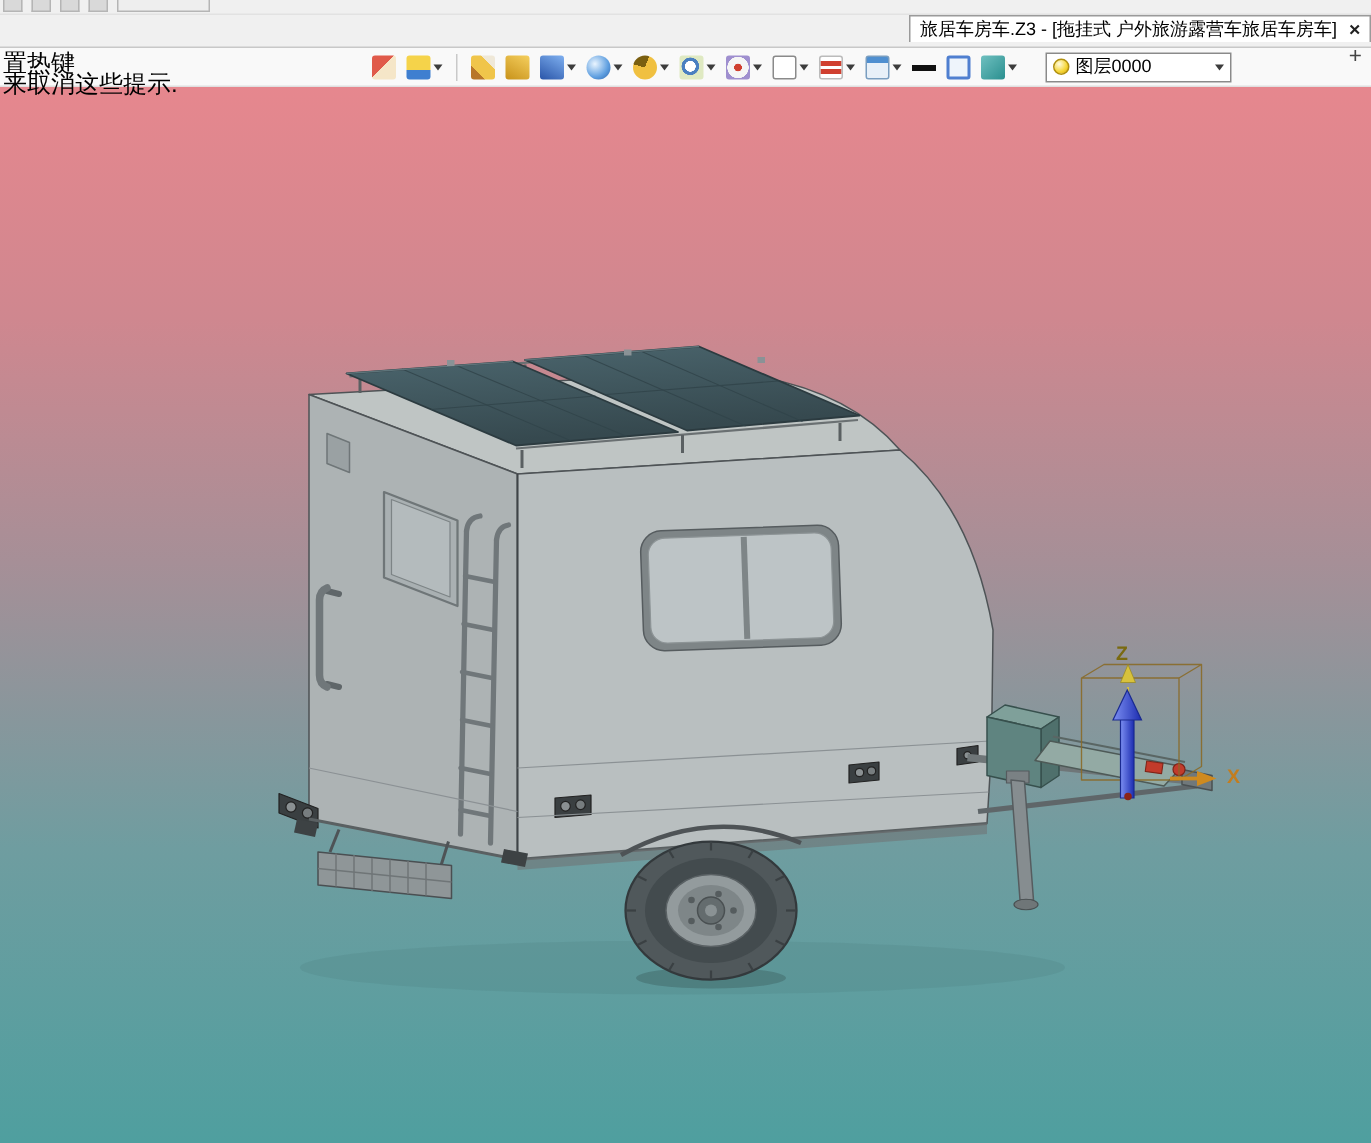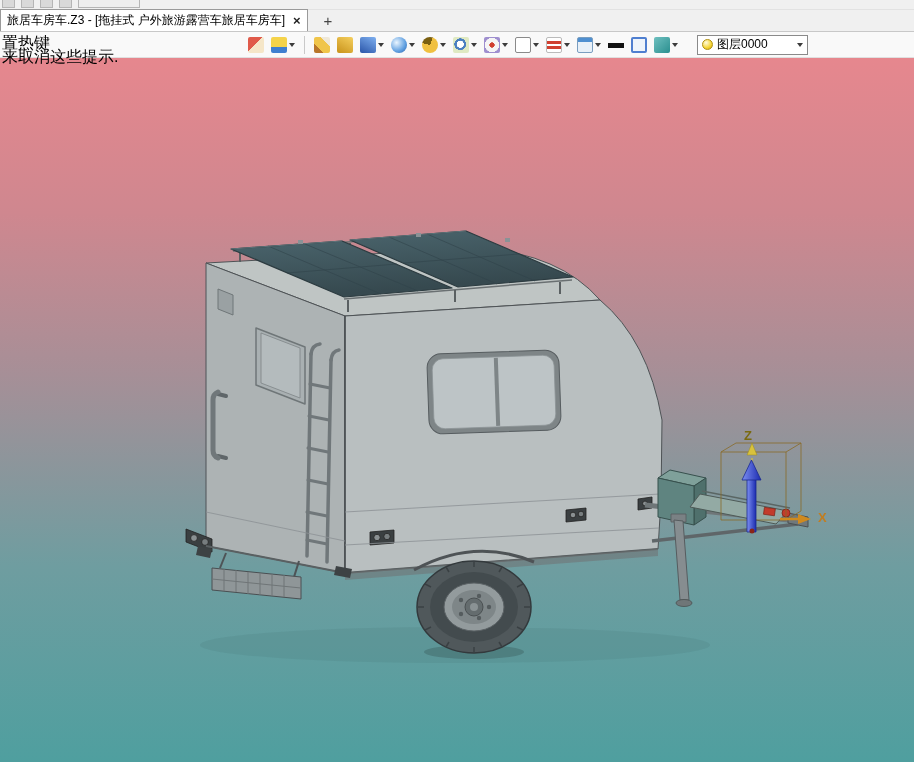--- a/index.html
+++ b/index.html
@@ -2,21 +2,21 @@
 <html><head>
 <meta charset="utf-8">
 <style>
   html,body{margin:0;padding:0;}
   body{width:914px;height:762px;overflow:hidden;font-family:"Liberation Sans","DejaVu Sans",sans-serif;background:#f0f0f0;position:relative;}
   
   .quickstrip{height:10px;background:#f0f0f0;display:flex;align-items:flex-start;gap:6px;padding-left:2px;border-bottom:1px solid #e2e2e2;box-sizing:border-box;}
   .qfrag{width:13px;height:8px;background:#d9d9d9;border:1px solid #b5b5b5;border-top:none;box-sizing:border-box;}
   .qfrag.wide{width:62px;background:#eee;}
   
-  .tabbar{height:22px;background:#f0f0f0;display:flex;align-items:flex-end;border-bottom:1px solid #c8c8c8;box-sizing:border-box;}
+  .tabbar{height:22px;background:#f0f0f0;display:flex;align-items:flex-end;border-bottom:1px solid #c8c8c8;box-sizing:border-box;flex-direction:column;}
   .doc-tab{height:21px;background:#fff;border:1px solid #9a9a9a;border-bottom:none;display:flex;align-items:center;padding:0 6px;font-size:12px;color:#000;gap:8px;}
   .tab-close{font-weight:bold;font-size:13px;color:#222;cursor:pointer;line-height:1;}
   .new-tab{margin-left:10px;font-size:15px;color:#444;padding:0 6px;line-height:20px;cursor:pointer;}
   
   .toolbar{height:26px;background:#f9f9f9;display:flex;align-items:center;box-sizing:border-box;border-bottom:1px solid #e0e0e0;}
   .tb-icons{display:flex;align-items:center;gap:3px;margin-left:246px;}
   .tbtn{display:flex;align-items:center;gap:2px;padding:1px 2px;border-radius:2px;cursor:pointer;}
   .gi{width:16px;height:16px;border-radius:2px;box-sizing:border-box;}
   .caret{width:0;height:0;border-left:3px solid transparent;border-right:3px solid transparent;border-top:4px solid #3c3c3c;}
   .sep{width:1px;height:18px;background:#c9c9c9;margin:0 4px;}
@@ -28,21 +28,21 @@
   .gi-globe{background:radial-gradient(circle at 35% 35%,#eaf5ff,#5f9fe0 60%,#2a5fa8);border-radius:50%;}
   .gi-pie{background:conic-gradient(from 20deg,#f0c040 0 265deg,#7a5f10 265deg);border-radius:50%;}
   .gi-zoom{background:radial-gradient(circle at 45% 45%,#ffffff 28%,#4a7fc0 30% 46%,#dfe9c2 48%);}
   .gi-target{background:radial-gradient(circle,#d04030 0 22%,#f5f5f5 24% 62%,#9f8fcf 64%);}
   .gi-plane{background:#ffffff;border:1px solid #8a8a8a;}
   .gi-dim{background:linear-gradient(0deg,#fff 0 18%,#d04030 18% 42%,#fff 42% 58%,#d04030 58% 82%,#fff 82%);border:1px solid #bbb;}
   .gi-table{background:linear-gradient(180deg,#4f8fd0 0 30%,#e8f0f8 30%);border:1px solid #7a9ec0;}
   .gi-lineblk{background:linear-gradient(180deg,rgba(0,0,0,0) 0 38%,#111 38% 66%,rgba(0,0,0,0) 66%);}
   .gi-bgbox{background:#eef4fb;border:2px solid #4f7fd0;}
   .gi-layers{background:linear-gradient(135deg,#6fc0c0,#2a8f8f);}
-  .layer-combo{display:flex;align-items:center;gap:4px;margin-left:14px;width:111px;height:20px;background:#fff;border:1px solid #8a8a8a;padding:0 4px;box-sizing:border-box;cursor:pointer;}
+  .layer-combo{display:flex;align-items:center;gap:4px;margin-left:14px;width:124px;height:20px;background:#fff;border:1px solid #8a8a8a;padding:0 4px;box-sizing:border-box;cursor:pointer;}
   .bulb{width:11px;height:11px;border-radius:50%;background:radial-gradient(circle at 35% 30%,#fffbe0,#f5d534 60%,#d0a010);border:1px solid #b09010;box-sizing:border-box;flex:none;}
   .layer-combo span.lbl{flex:1;font-size:12px;color:#000;}
   
   .hint{position:absolute;left:2px;top:36px;z-index:10;font-size:16px;line-height:14px;color:#000;pointer-events:none;white-space:nowrap;}
   
   .viewport{position:relative;width:914px;height:704px;background:linear-gradient(180deg,#e6878e 0%,#cf878f 22%,#a68f97 45%,#6f9da0 72%,#4f9f9f 100%);overflow:hidden;}
   .viewport svg{position:absolute;left:0;top:0;display:block;}
   text.axis-z{fill:#7a6a10;font-weight:bold;font-size:13px;}
   text.axis-x{fill:#c27d1f;font-weight:bold;font-size:13px;}
 </style>

